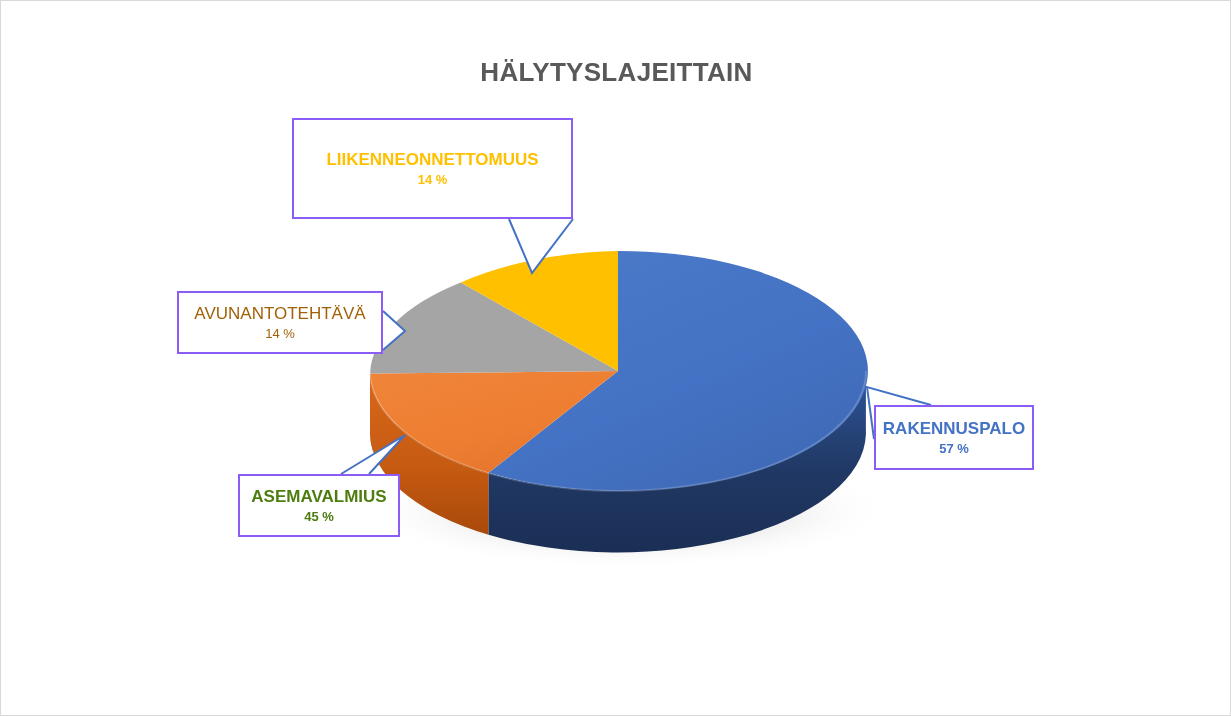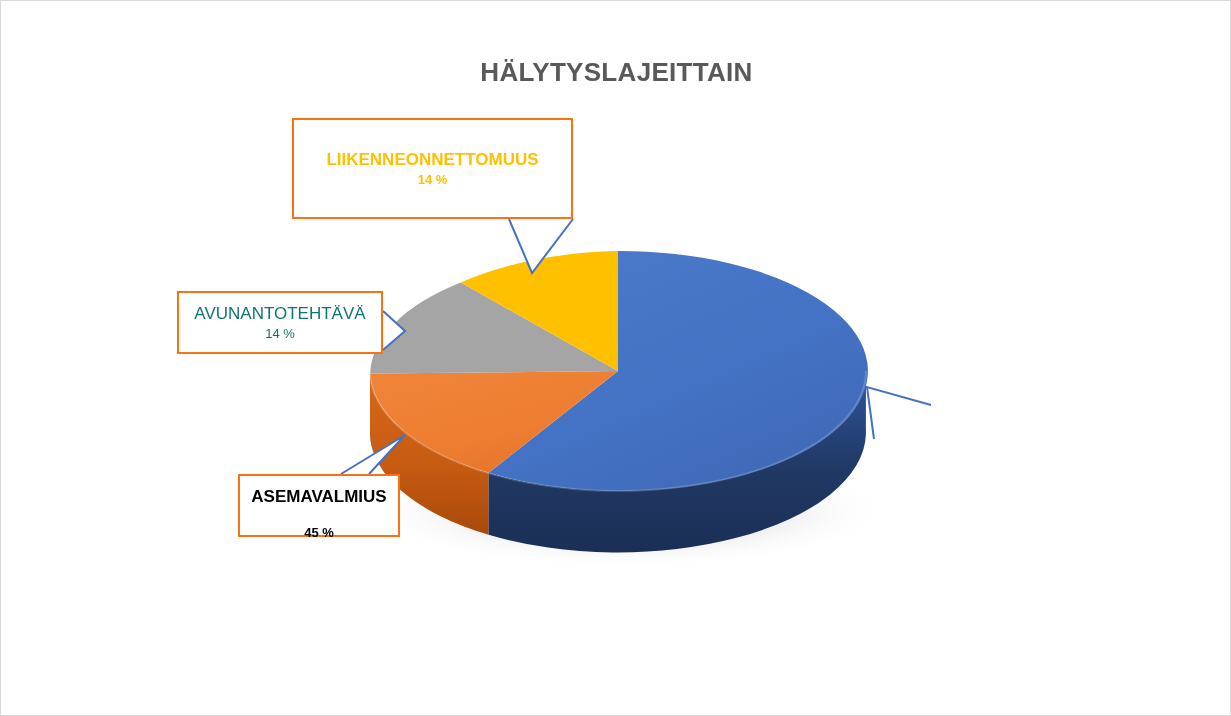--- a/index.html
+++ b/index.html
@@ -39,21 +39,21 @@
     height: 716px;
   }
   .pie-svg {
     position: absolute;
     left: 0;
     top: 0;
   }
   
   .callout {
     position: absolute;
-    border: 2px solid #f97316;
+    border: 2px solid #8b5cf6;
     background: #ffffff;
     box-sizing: border-box;
     text-align: center;
     line-height: 1.32;
     z-index: 6;
     display: flex;
     flex-direction: column;
     align-items: center;
     justify-content: center;
   }
@@ -69,27 +69,27 @@
   .callout.bold .lbl, .callout.bold .val { font-weight: bold; }
 
   #callout-liikenne {
     left: 291px; top: 117px; width: 281px; height: 101px;
   }
   #callout-liikenne .lbl, #callout-liikenne .val { color: #FFC000; }
 
   #callout-avunanto {
     left: 176px; top: 290px; width: 206px; height: 63px;
   }
-  #callout-avunanto .lbl, #callout-avunanto .val { color: #0f766e; }
+  #callout-avunanto .lbl, #callout-avunanto .val { color: #a16207; }
   #callout-avunanto .lbl, #callout-avunanto .val { font-weight: normal; }
 
   #callout-asema {
     left: 237px; top: 473px; width: 162px; height: 63px;
   }
-  #callout-asema .lbl, #callout-asema .val { color: #000000; margin-top: 16px; }
+  #callout-asema .lbl, #callout-asema .val { color: #4d7c0f; }
 
   #callout-rakennus {
     left: 873px; top: 404px; width: 160px; height: 65px;
   }
   #callout-rakennus .lbl, #callout-rakennus .val { color: #4472C4; }
 
   .leader {
     position: absolute;
     left: 0; top: 0;
     width: 1231px; height: 716px;
@@ -185,15 +185,19 @@
     <div class="callout" id="callout-avunanto">
       <span class="lbl">AVUNANTOTEHTÄVÄ</span>
       <span class="val">14 %</span>
     </div>
 
     <div class="callout bold" id="callout-asema">
       <span class="lbl">ASEMAVALMIUS</span>
       <span class="val">45 %</span>
     </div>
 
+    <div class="callout bold" id="callout-rakennus">
+      <span class="lbl">RAKENNUSPALO</span>
+      <span class="val">57 %</span>
+    </div>
   </div>
 
 </div>
 
 </body></html>

